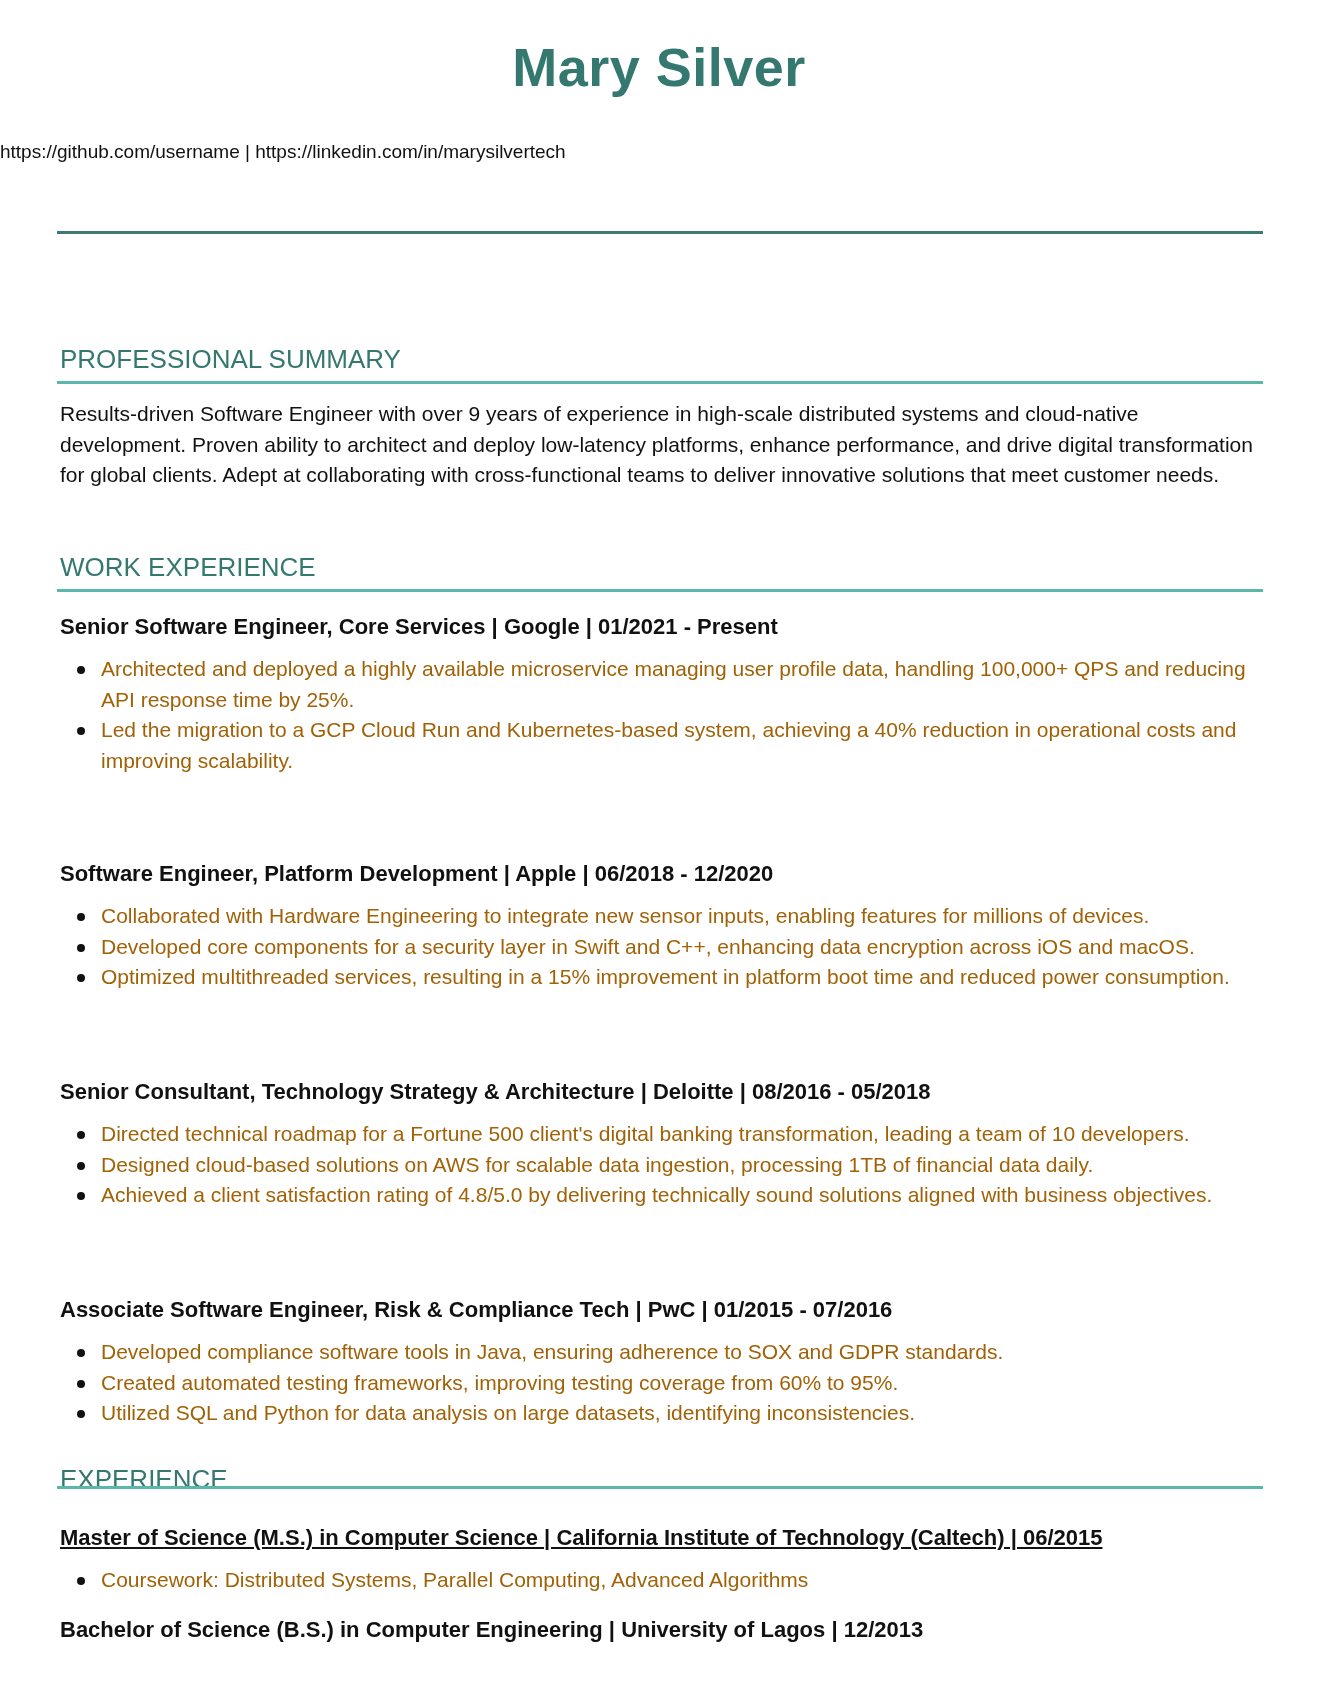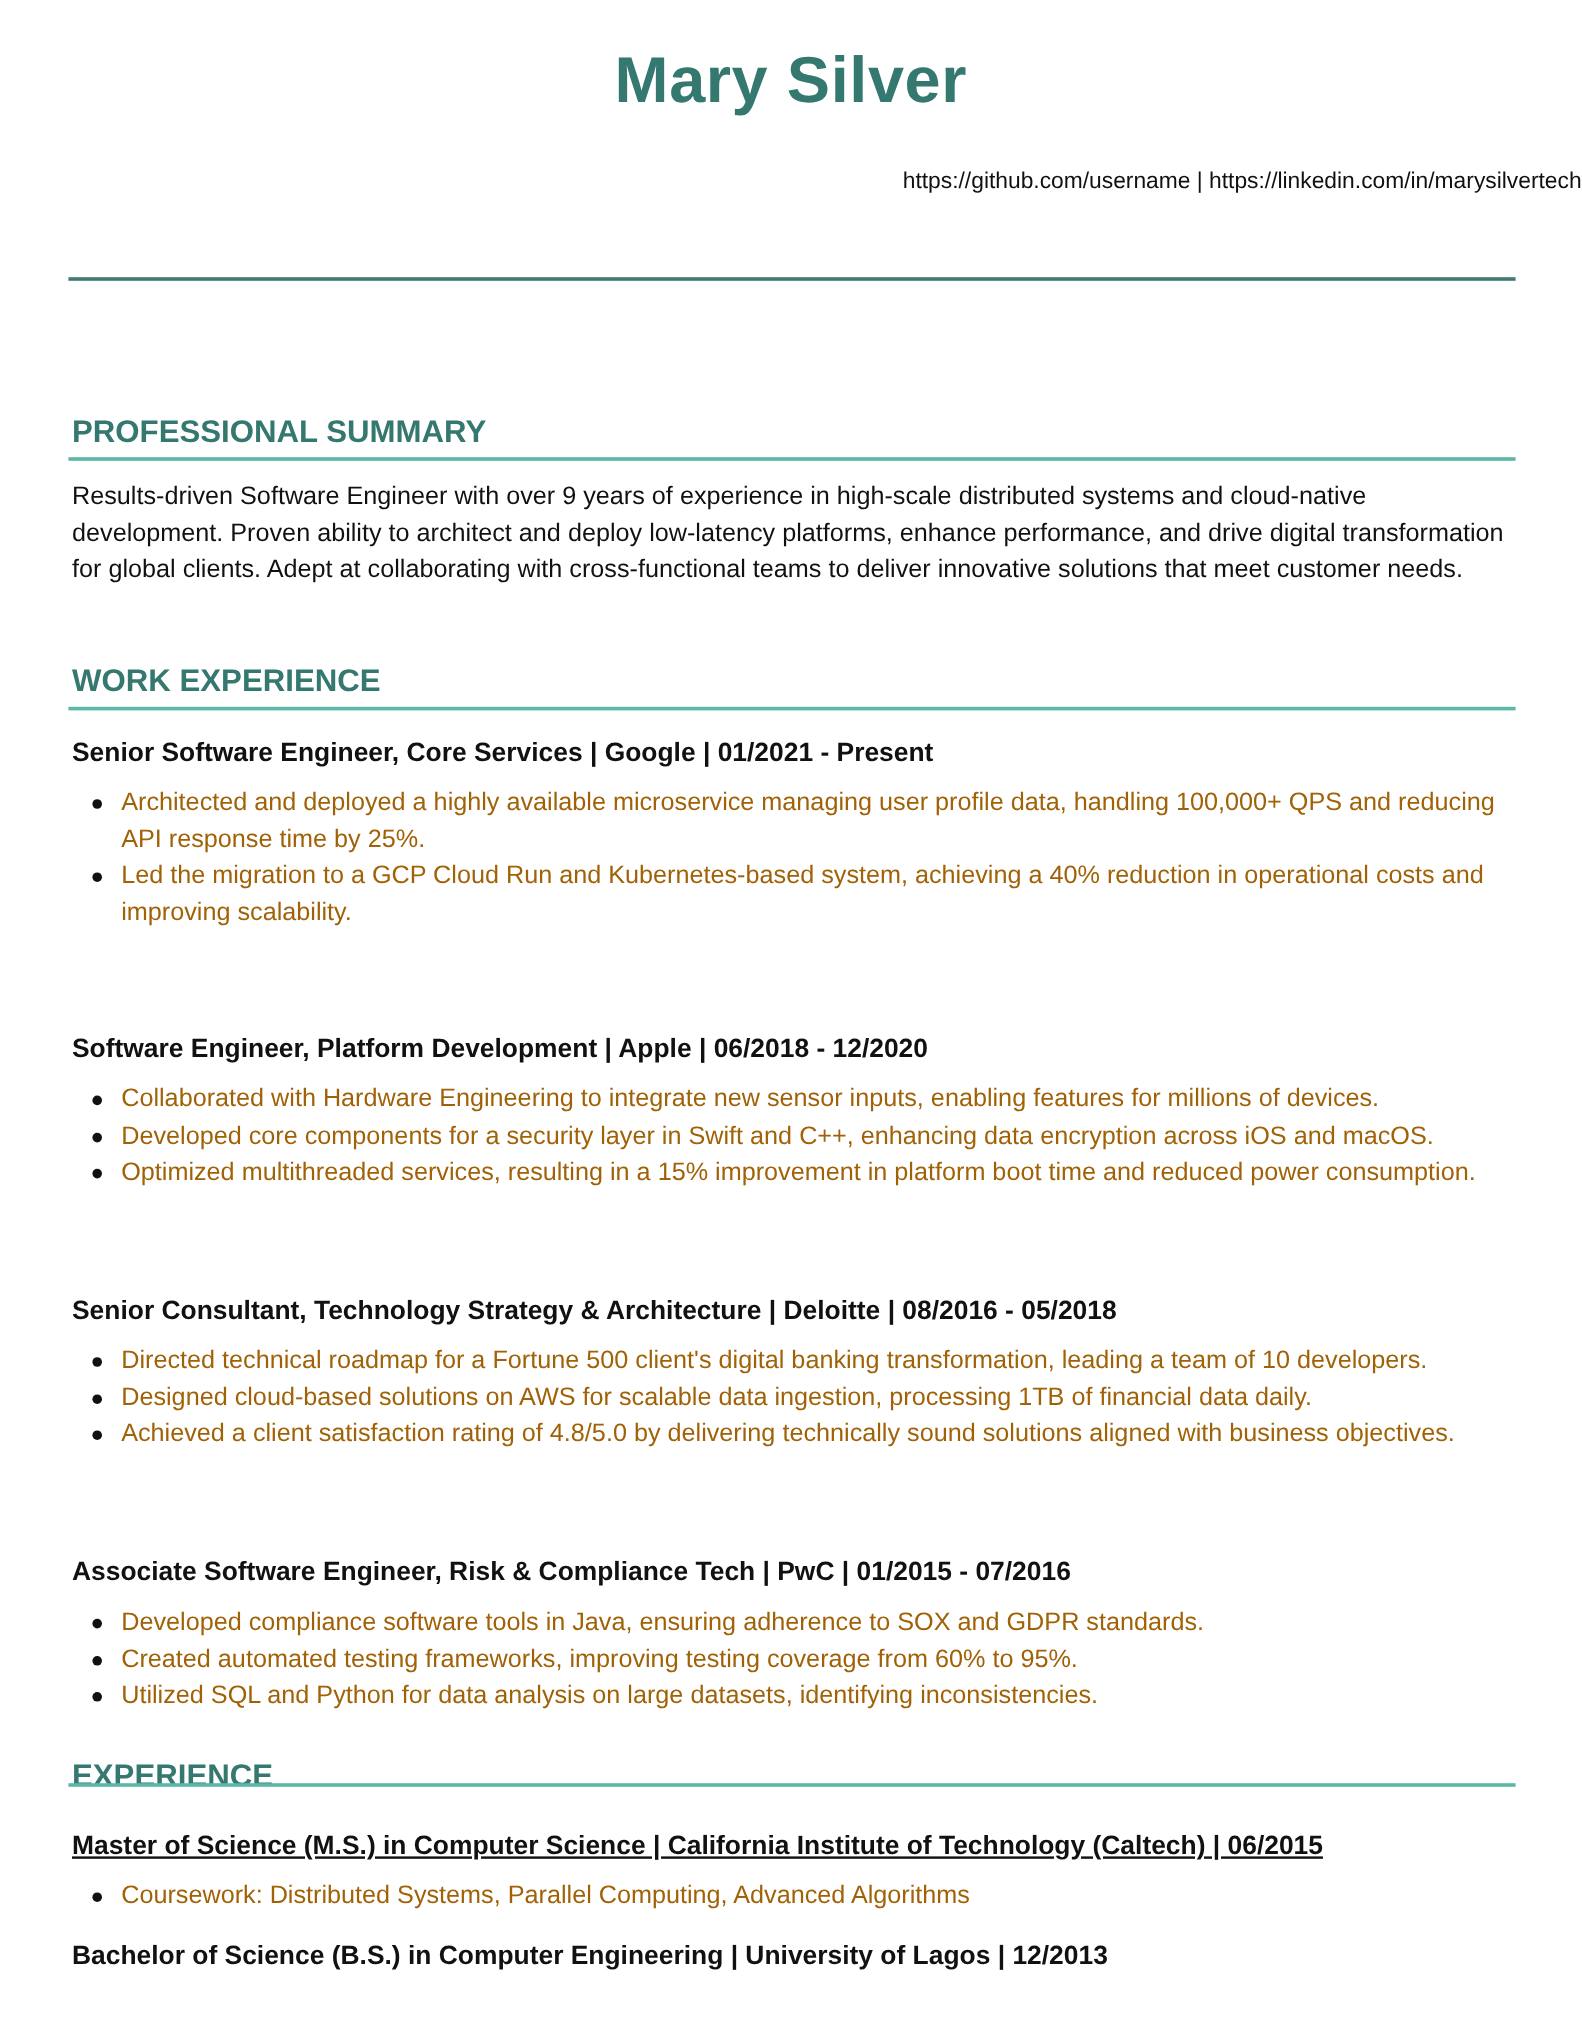--- a/index.html
+++ b/index.html
@@ -9,31 +9,31 @@
     color: #111111;
   }
   .page { position: absolute; left: 0; top: 0; width: 1202px; height: 1692px; }
   .name {
     position: absolute; left: 0; width: 1318px; top: 36px;
     text-align: center; font-size: 54px; font-weight: bold; color: #357870;
     letter-spacing: 0.5px;
   }
   .links {
     position: absolute; left: 0; width: 1318px; top: 141px;
-    text-align: right; font-size: 19px; color: #111;
+    text-align: left; font-size: 19px; color: #111;
   }
   .top-rule {
     position: absolute; left: 57px; width: 1206px; top: 231px; height: 3px;
     background: #3f7a72;
   }
   .contact {
     position: absolute; left: 60px; top: 285px; font-size: 21px; color: #111;
   }
   .section-title {
-    position: absolute; left: 60px; font-size: 26px; font-weight: bold; color: #357870;
+    position: absolute; left: 60px; font-size: 26px; font-weight: normal; color: #357870;
   }
   .section-rule {
     position: absolute; left: 57px; width: 1206px; height: 3px; background: #5bb8a8;
   }
   .para {
     position: absolute; left: 60px; width: 1200px; font-size: 21px; line-height: 30.5px; color: #111;
   }
   .job-title {
     position: absolute; left: 60px; font-size: 22px; font-weight: bold; color: #111; white-space: nowrap;
   }

